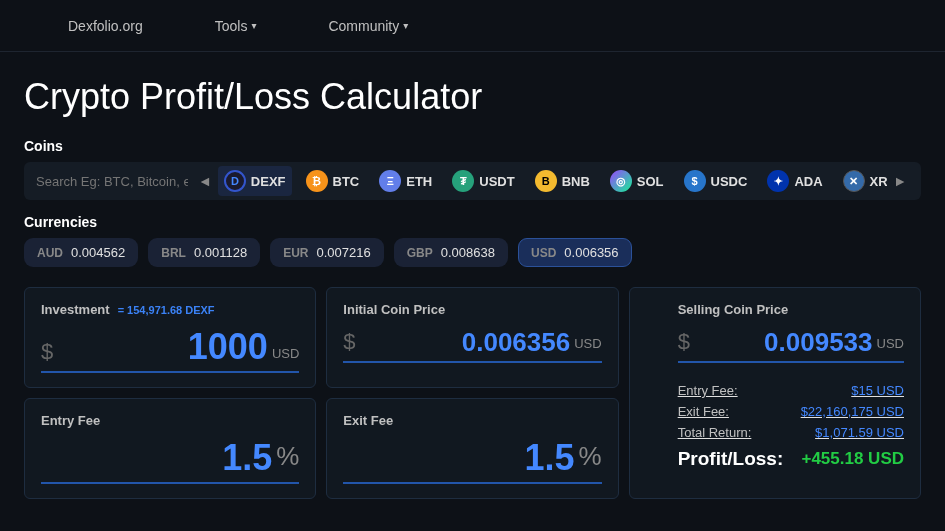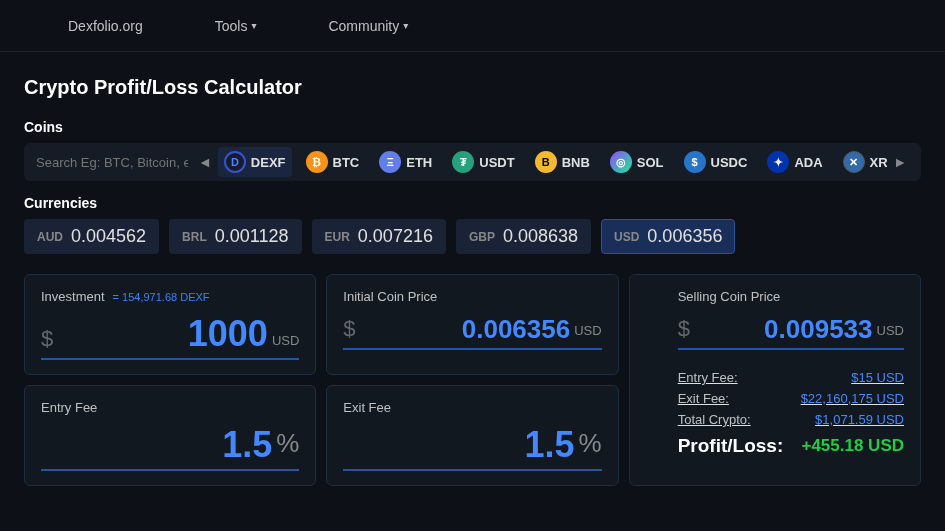--- a/index.html
+++ b/index.html
@@ -63,22 +63,22 @@
     .chevron {
       font-size: 10px;
     }
 
     
     .main {
       padding: 24px 24px 16px 24px;
     }
 
     .page-title {
-      font-size: 20px;
-      font-weight: 700;
+      font-size: 36px;
+      font-weight: 400;
       color: #fff;
       margin-bottom: 20px;
     }
 
     
     .section-label {
       font-size: 14px;
       font-weight: 700;
       color: #fff;
       margin-bottom: 8px;
@@ -153,52 +153,52 @@
     .currencies-row {
       display: flex;
       align-items: center;
       gap: 10px;
       margin-bottom: 20px;
       flex-wrap: wrap;
     }
 
     .currency-pill {
       background: #1a2235;
-      border-radius: 4px;
+      border-radius: 9px;
       padding: 6px 12px;
       display: flex;
       align-items: center;
       gap: 8px;
       cursor: pointer;
       border: 1px solid transparent;
     }
     .currency-pill.active {
       background: #1a2e5a;
       border-color: #2b5199;
     }
     .currency-code {
       font-size: 12px;
       font-weight: 700;
       color: #888;
     }
     .currency-value {
-      font-size: 18px;
+      font-size: 13px;
       color: #e0e0e0;
     }
 
     .calc-card {
       background: #111820;
       border: 1px solid #1e2d40;
       border-radius: 6px;
       padding: 14px 16px;
     }
 
     .calc-card-label {
       font-size: 13px;
-      font-weight: 400;
+      font-weight: 700;
       color: #c0c0c0;
       margin-bottom: 12px;
       display: flex;
       align-items: center;
       gap: 8px;
     }
 
     .equiv-text {
       font-size: 11px;
       color: #3b82f6;
@@ -438,21 +438,21 @@
       <div style="margin-top: 12px;">
         <div class="result-row">
           <span class="result-label">Entry Fee:</span>
           <span class="result-value">$15 USD</span>
         </div>
         <div class="result-row">
           <span class="result-label">Exit Fee:</span>
           <span class="result-value">$22,160,175 USD</span>
         </div>
         <div class="result-row">
-          <span class="result-label">Total Crypto:</span>
+          <span class="result-label">Total Return:</span>
           <span class="result-value">$1,071.59 USD</span>
         </div>
         <div class="profit-row">
           <span class="profit-label">Profit/Loss:</span>
           <span class="profit-value">+455.18 USD</span>
         </div>
       </div>
     </div>
 
     <div class="calc-card card-entry-fee">

